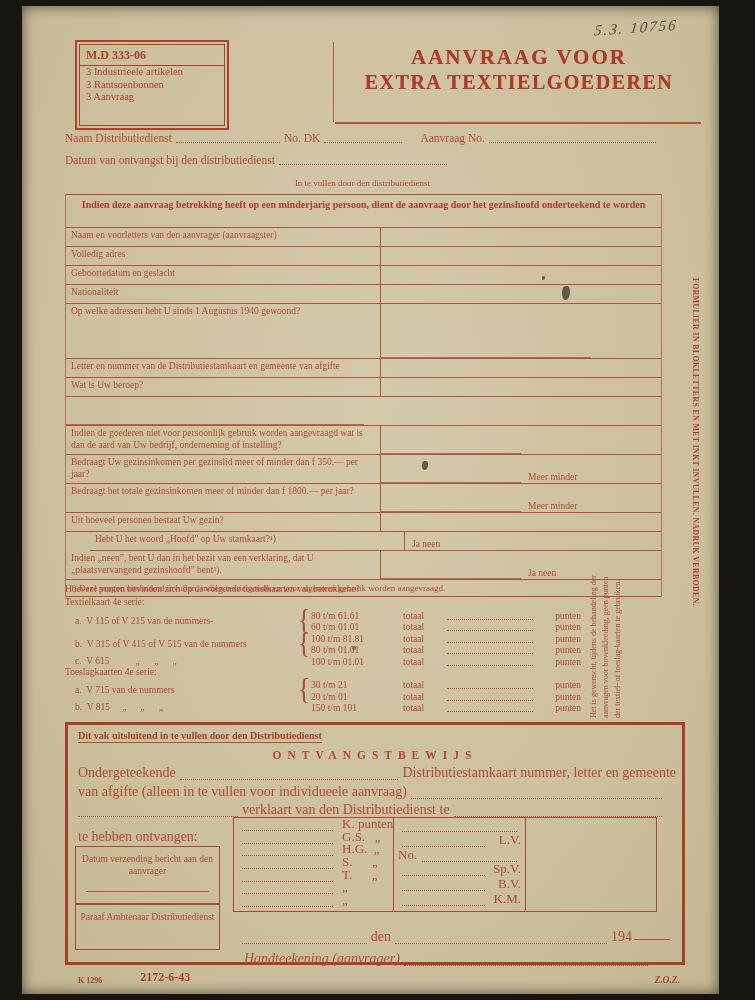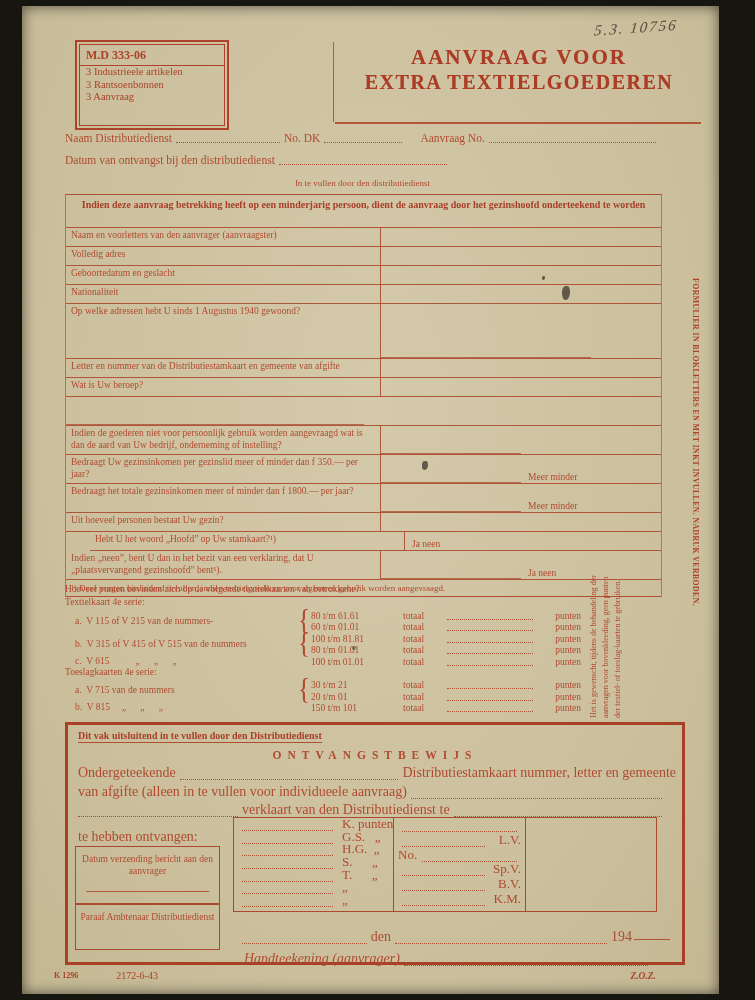--- a/index.html
+++ b/index.html
@@ -84,23 +84,23 @@
       box-sizing:border-box;font-size:9.5px;text-align:center;padding-top:6px;line-height:12px;}
   .datum-box{top:121px;height:58px;}
   .datum-box .inline-rule{margin:14px 10px 0 10px;border-bottom:1px solid rgba(168,66,40,.8);}
   .paraaf-box{top:179px;height:46px;}
   .den-line{position:absolute;left:170px;right:12px;top:204px;}
   .sig-line{position:absolute;left:176px;right:30px;top:226px;font-style:italic;}
   .stub{position:absolute;left:10px;top:237px;width:150px;border-bottom:1px dotted rgba(168,66,40,.9);}
   .dash{border-bottom:1px solid rgba(168,66,40,.85);height:10px;}
 
   
-  .footer{position:absolute;left:32px;top:964px;width:602px;display:flex;align-items:center;color:#a8432c;}
+  .footer{position:absolute;left:56px;top:964px;width:602px;display:flex;align-items:flex-end;color:#a8432c;}
   .f-code1{font-size:8px;font-weight:bold;}
-  .f-code2{font-size:10px;margin-left:38px;}
+  .f-code2{font-size:12px;margin-left:38px;font-weight:bold;}
   .f-zoz{margin-left:auto;font-size:9.5px;font-weight:bold;font-style:italic;}
 </style>
 </head>
 <body>
 
 <div class="doc">
 
   <div class="handwriting">5.3. 10756</div>
 
   <div class="stamp">

